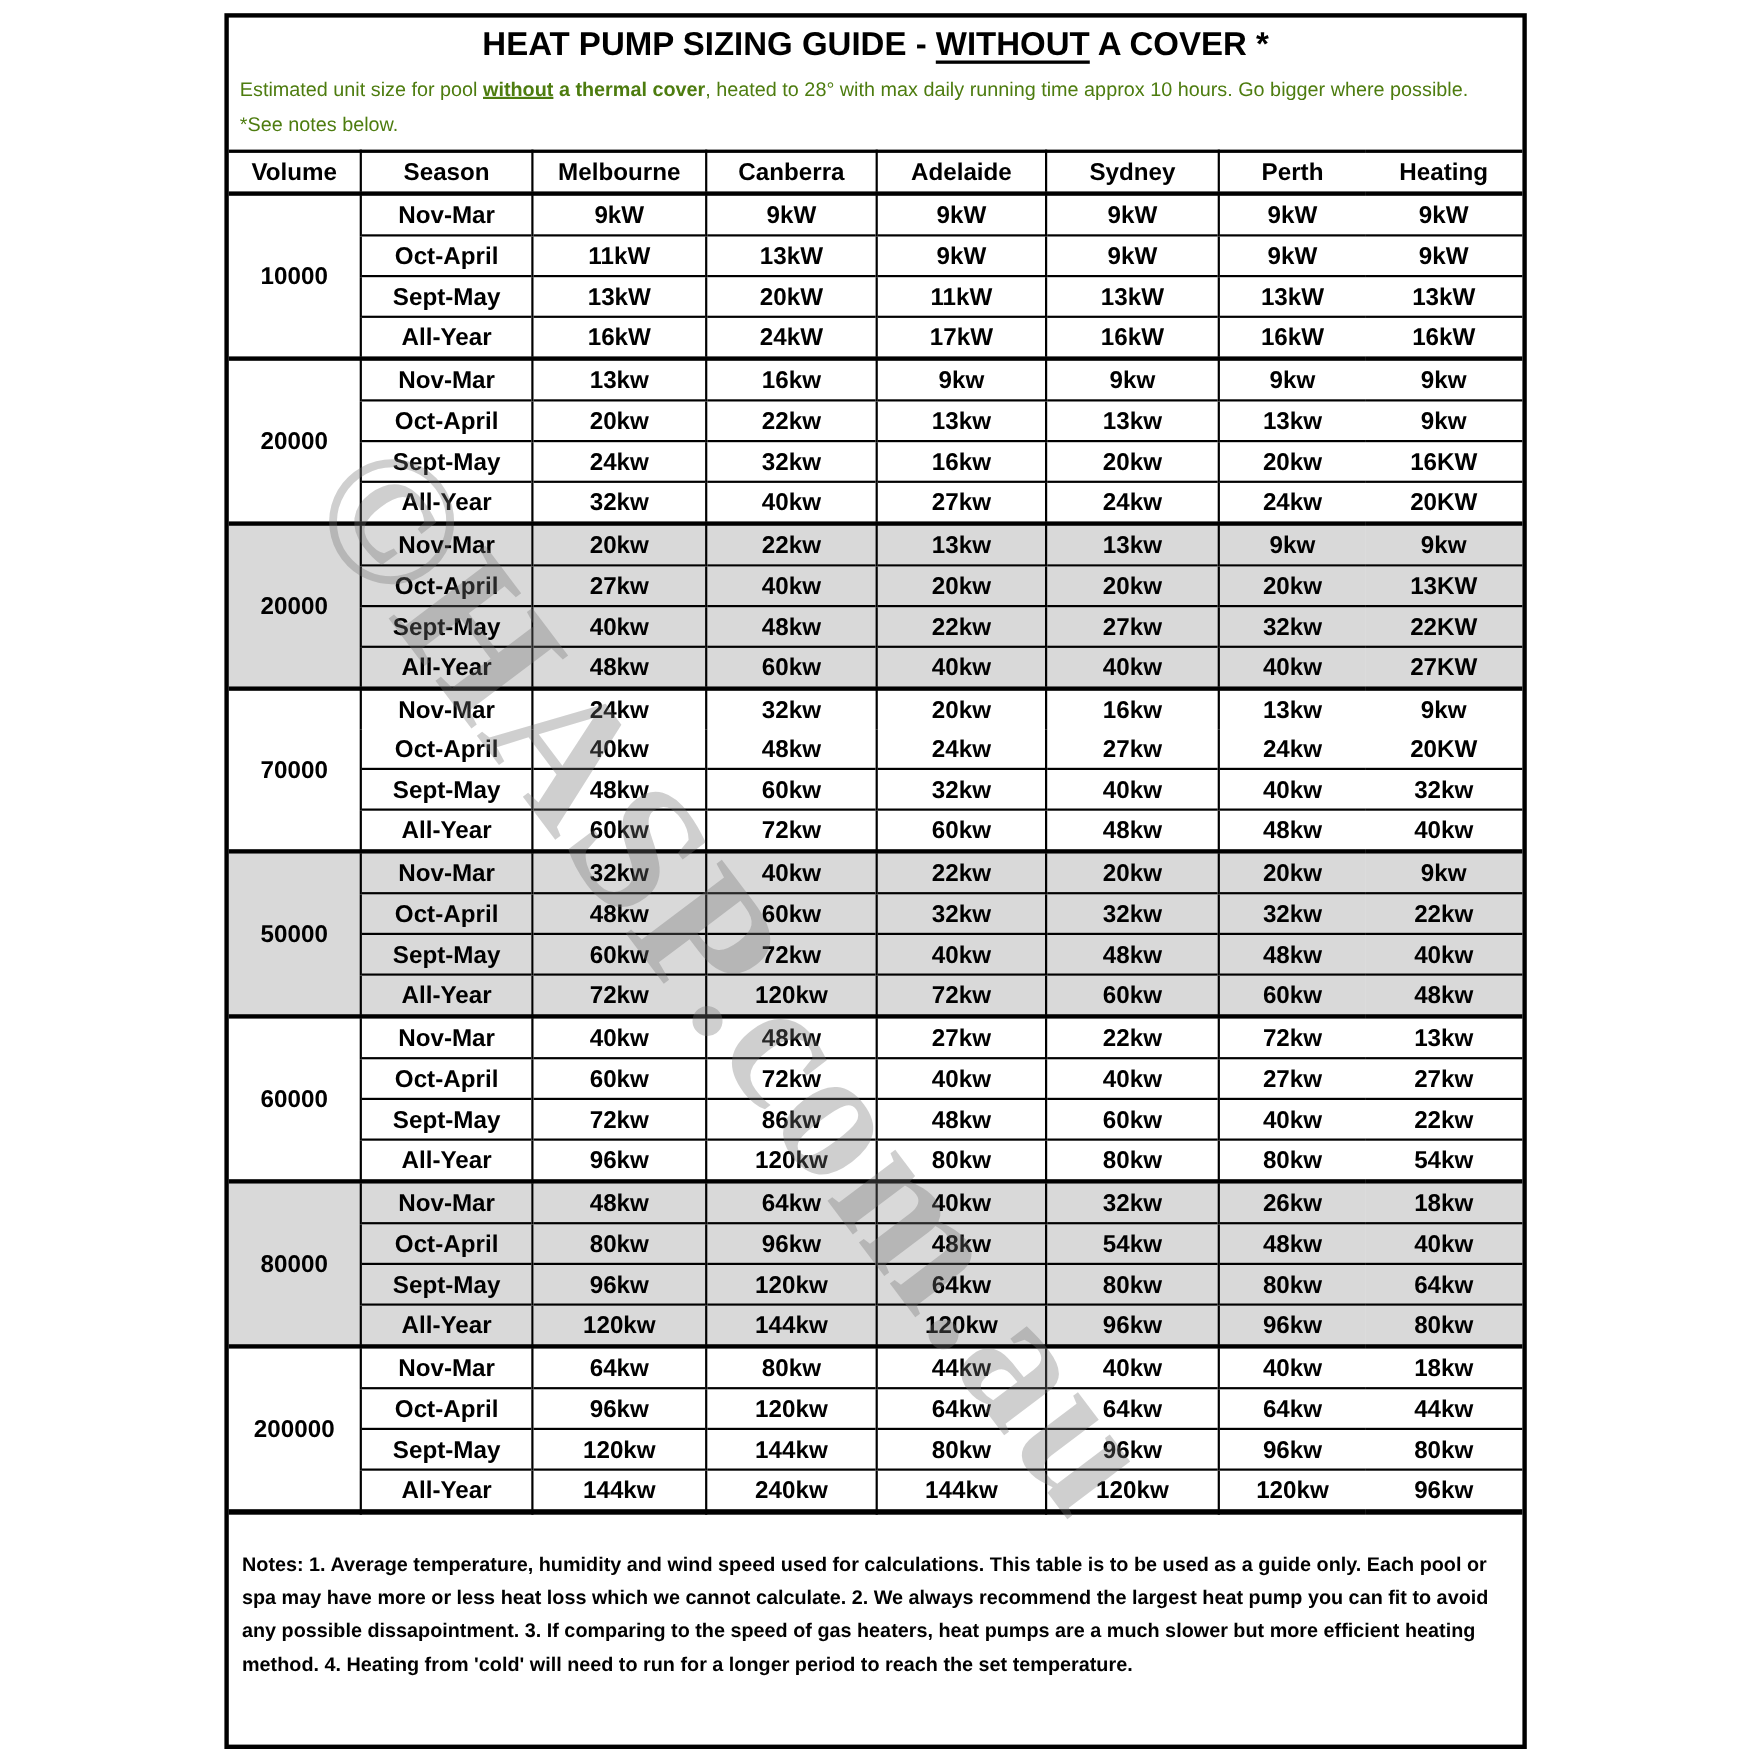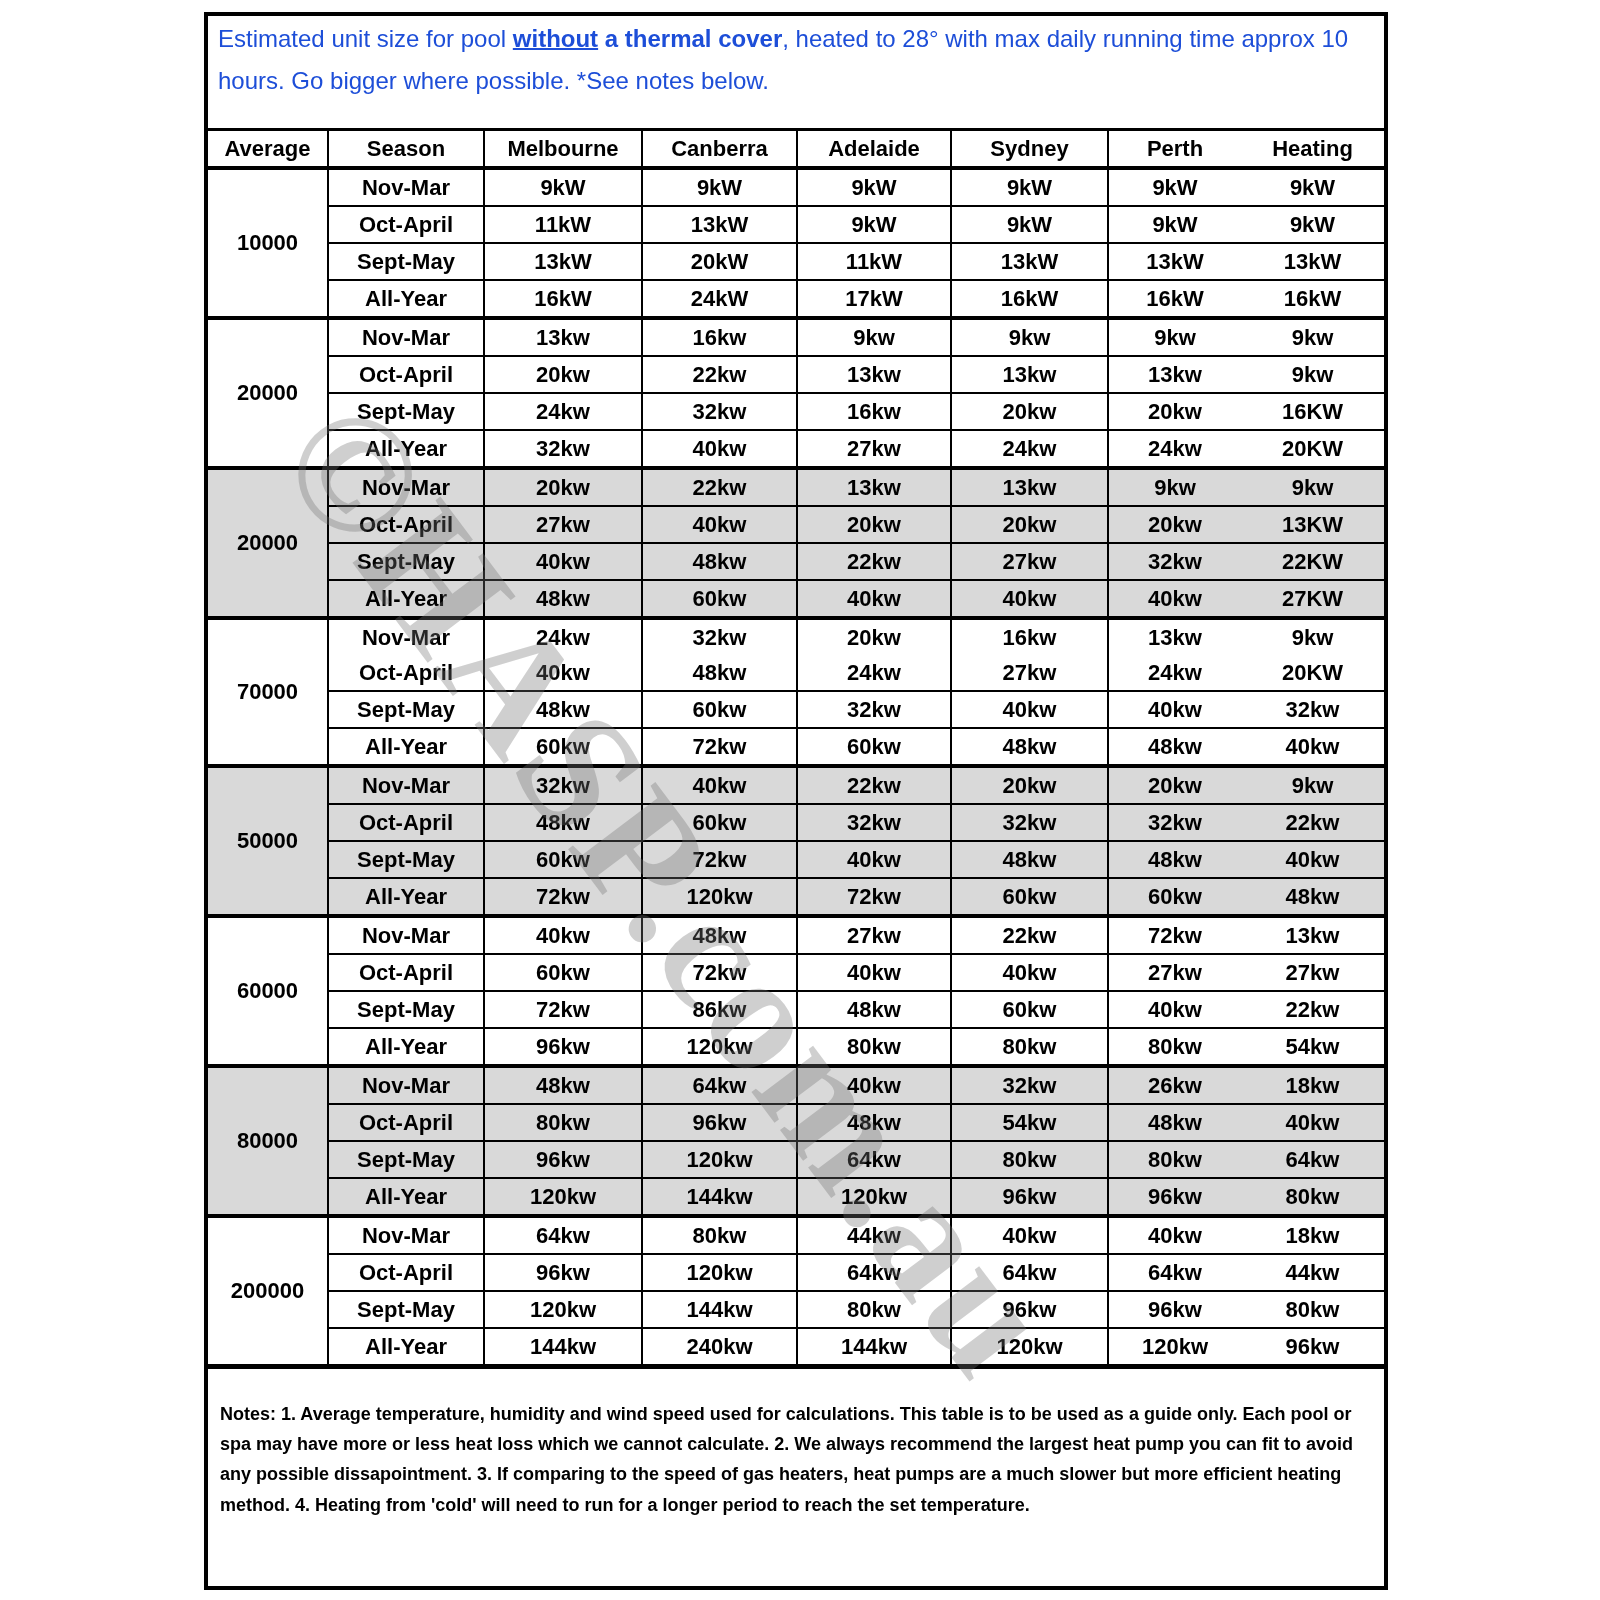--- a/index.html
+++ b/index.html
@@ -14,21 +14,21 @@
     border:4px solid #000; box-sizing:border-box; background:#fff;
   }
 
   .title-block { height:112px; }
   .title {
     margin:8px 0 6px; text-align:center;
     font-size:30px; font-weight:bold; color:#000;
   }
   .title .u { text-decoration:underline; text-decoration-thickness:3px; text-underline-offset:5px; }
   .subtitle {
-    padding:2px 10px 0 10px; font-size:24px; line-height:1.75; font-weight:normal; color:#1d4ed8;
+    padding:2px 10px 0 10px; font-size:18px; line-height:1.75; font-weight:normal; color:#4d7c0f;
   }
   .subtitle .bu { font-weight:bold; text-decoration:underline; text-decoration-thickness:2px; }
   .subtitle .b  { font-weight:bold; }
 
   table.sizing {
     width:100%; table-layout:fixed; border-collapse:collapse;
     border-top:3px solid #000; border-bottom:5px solid #000;
   }
   th, td {
     text-align:center; vertical-align:middle; padding:0; overflow:hidden;
@@ -55,37 +55,38 @@
   }
 </style>
 </head>
 <body>
 
 <div class="page">
 
   <div class="doc">
 
     <div class="title-block">
+      <div class="title"><span>HEAT PUMP SIZING GUIDE - </span><span class="u">WITHOUT</span><span> A COVER *</span></div>
       <div class="subtitle"><span>Estimated unit size for pool </span><span class="bu">without</span><span class="b"> a thermal cover</span><span>, heated to 28° with max daily running time approx 10 hours. Go bigger where possible. *See notes below.</span></div>
     </div>
 
     <table class="sizing" id="sizing-table">
       <colgroup>
         <col style="width:120px">
         <col style="width:156px">
         <col style="width:158px">
         <col style="width:155px">
         <col style="width:154px">
         <col style="width:157px">
         <col style="width:133px">
         <col style="width:143px">
       </colgroup>
       <thead>
         <tr>
-          <th>Average</th>
+          <th>Volume</th>
           <th class="bl">Season</th>
           <th class="bl">Melbourne</th>
           <th class="bl">Canberra</th>
           <th class="bl">Adelaide</th>
           <th class="bl">Sydney</th>
           <th class="bl">Perth</th>
           <th>Heating</th>
         </tr>
       </thead>
     <tbody>

